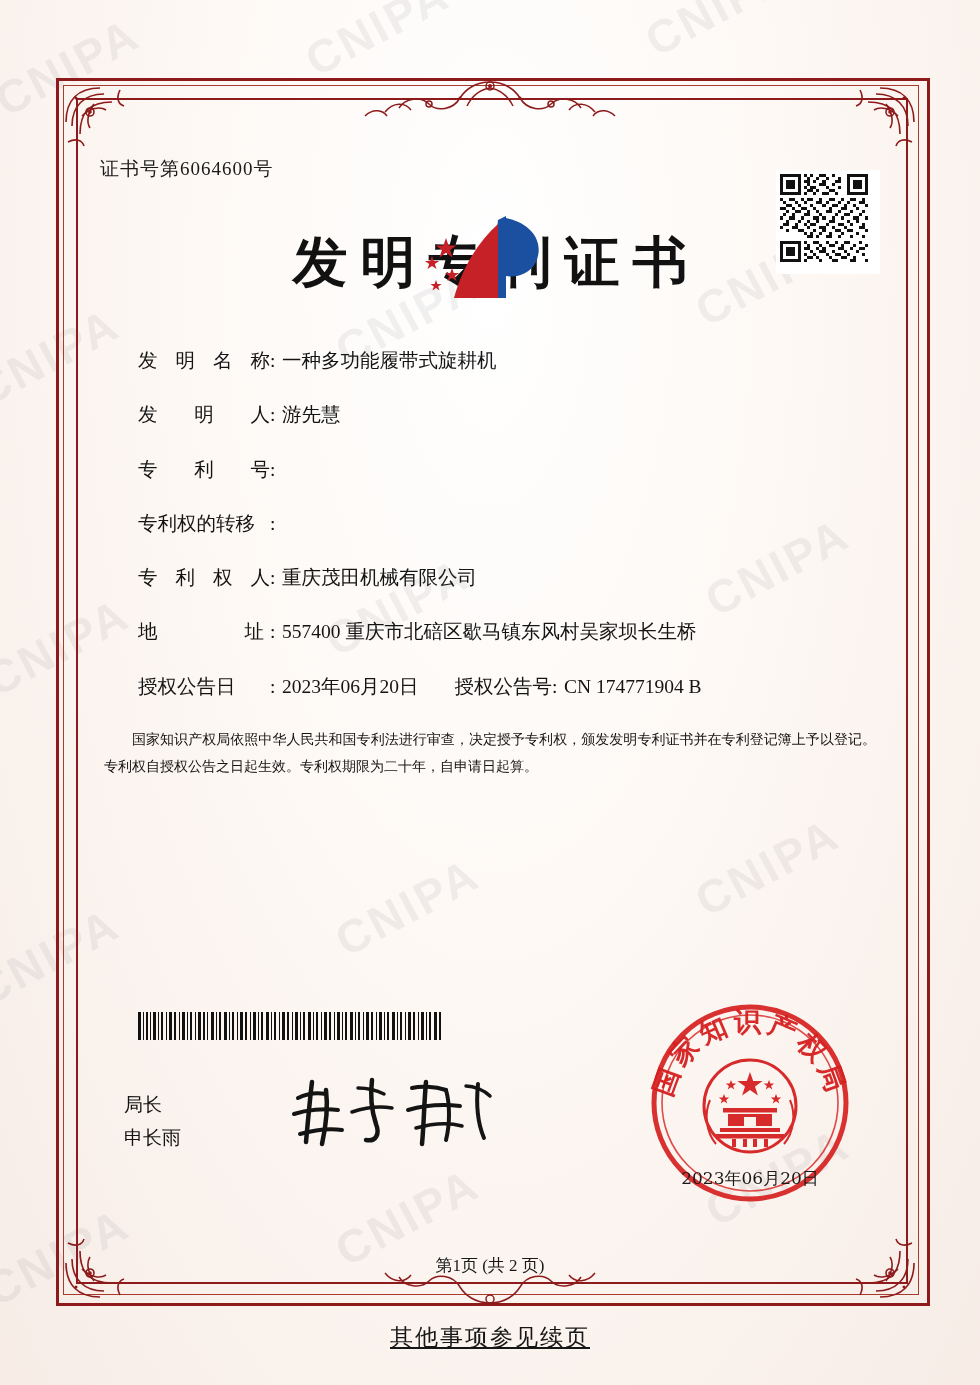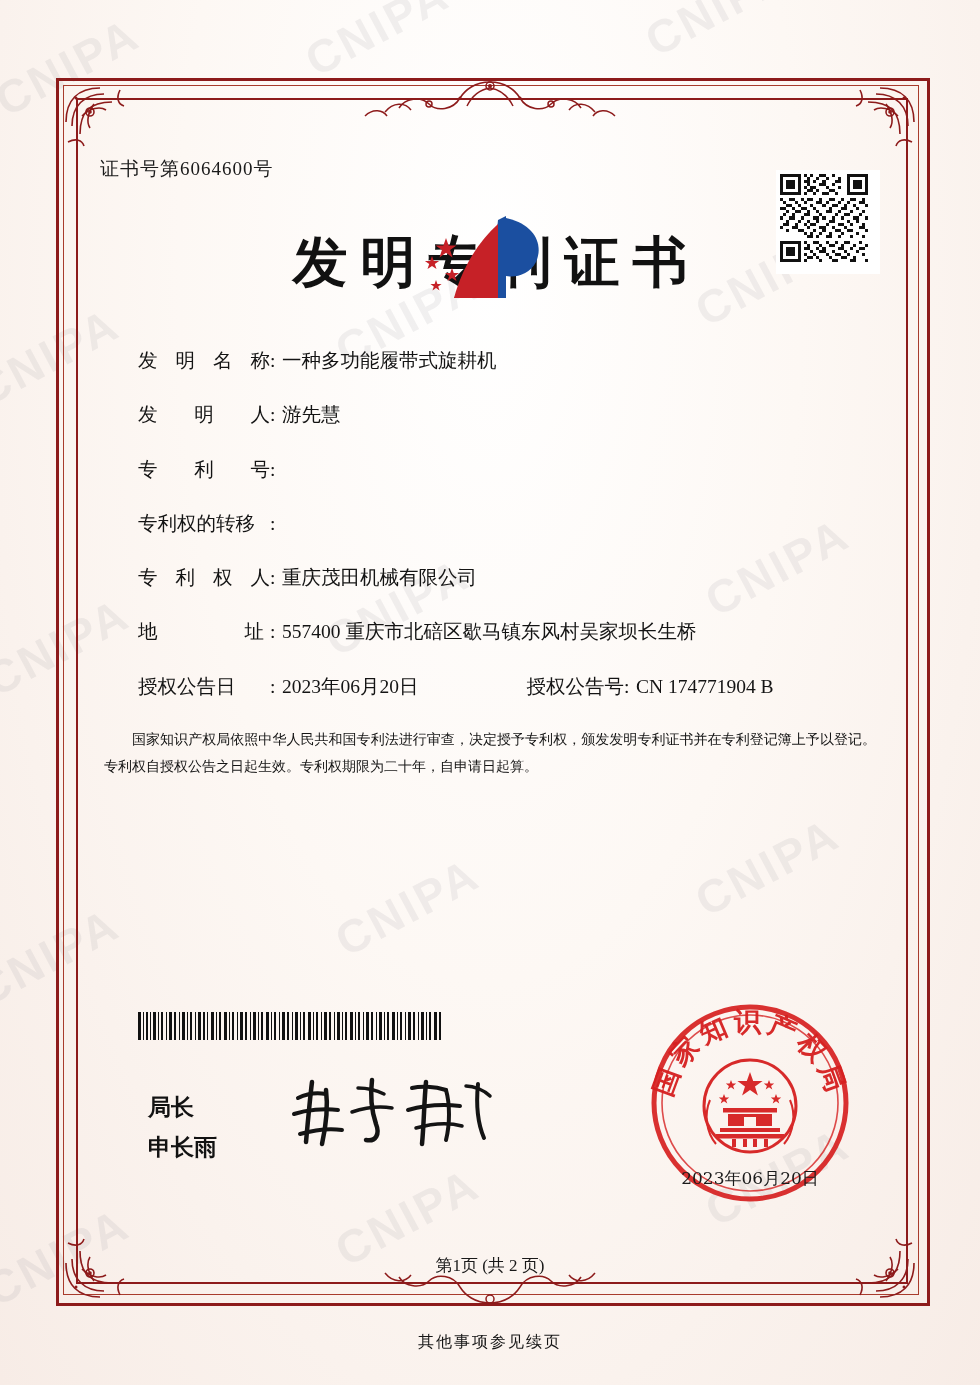--- a/index.html
+++ b/index.html
@@ -166,21 +166,21 @@
     flex: none;
     width: 12px;
   }
   .field-value {
     flex: 1;
   }
   .field-row.dual .field-value {
     flex: none;
   }
   .second-label {
-    margin-left: 108px;
+    margin-left: 36px;
     flex: none;
   }
 
   .paragraphs {
     margin-top: 22px;
     font-size: 14px;
     line-height: 1.95;
     color: #141414;
     text-align: justify;
     padding: 0 4px;
@@ -196,27 +196,26 @@
     left: 138px;
     top: 1012px;
     width: 305px;
     height: 28px;
     z-index: 6;
   }
 
   
   .sig-block {
     position: absolute;
-    left: 148px;
+    left: 124px;
     top: 1088px;
     z-index: 6;
-    font-size: 23px;
+    font-size: 19px;
     color: #121212;
     line-height: 1.75;
-    font-weight: bold;
   }
   .signature {
     position: absolute;
     left: 280px;
     top: 1068px;
     z-index: 7;
   }
 
   
   .seal {
@@ -238,24 +237,25 @@
     color: #191919;
     z-index: 6;
   }
 
   .footer-note {
     position: absolute;
     left: 0;
     right: 0;
     bottom: 32px;
     text-align: center;
-    font-size: 16px;
+    font-size: 23px;
     color: #161616;
     z-index: 6;
     letter-spacing: 2px;
+    text-decoration: underline;
   }
 </style>
 </head>
 <body>
 
 <div class="page">
 
   <div class="watermarks">
     <div class="wm" style="left:-10px;  top:40px;">CNIPA</div>
     <div class="wm" style="left:300px;  top:0px;">CNIPA</div>

